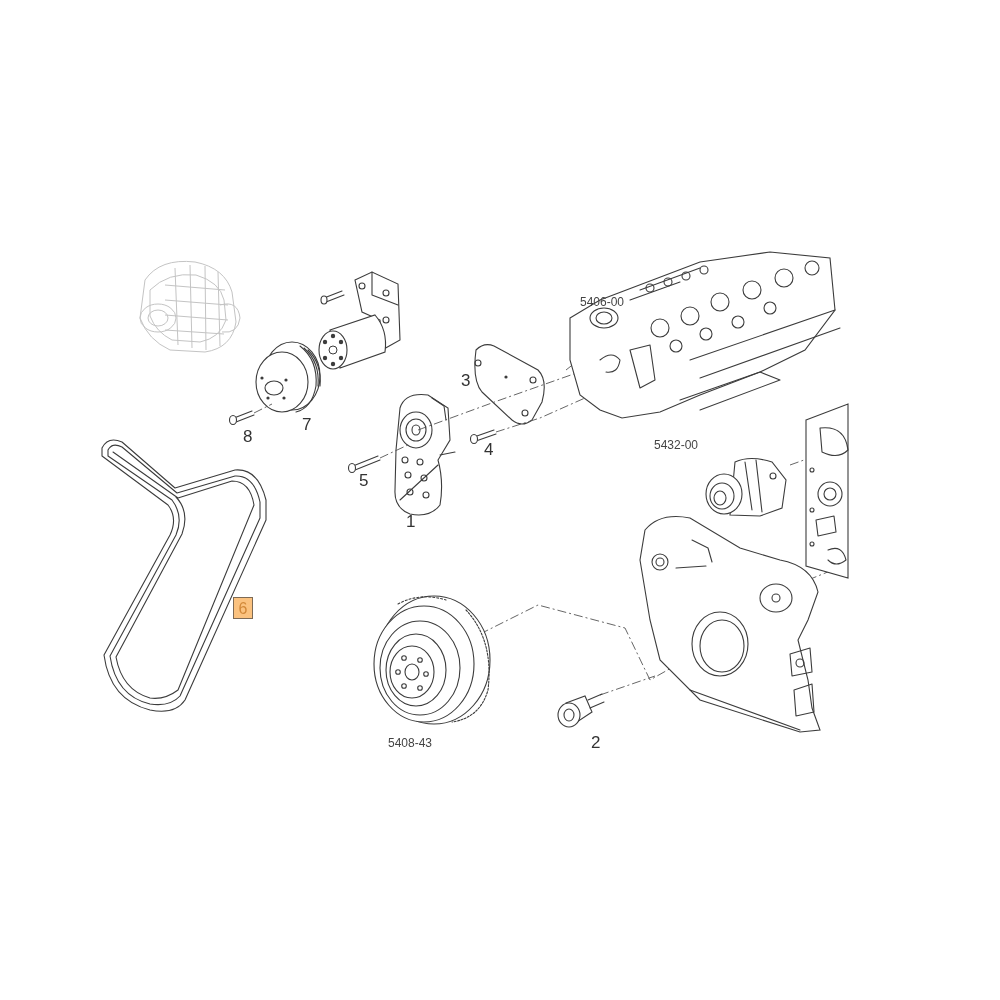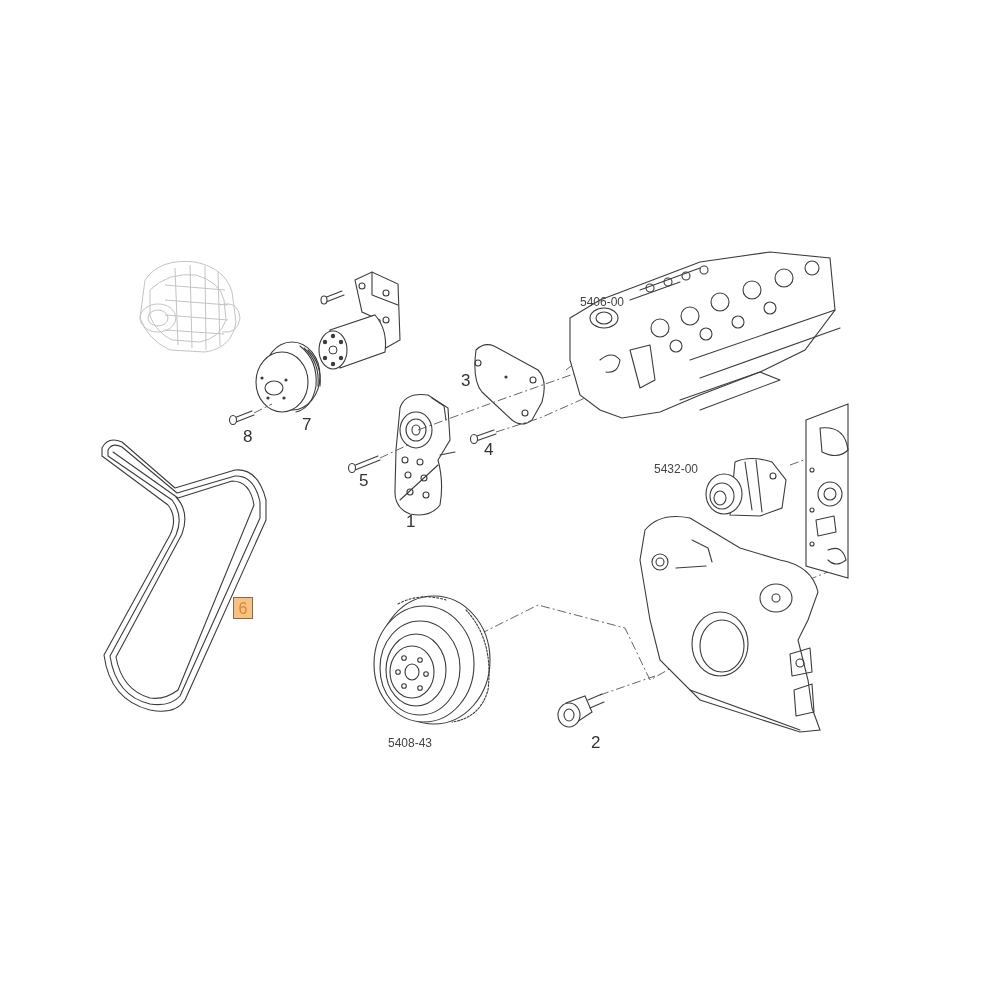--- a/index.html
+++ b/index.html
@@ -220,14 +220,14 @@
 <div class="callout" style="left:461px; top:372px;">3</div>
 <div class="callout" style="left:243px; top:428px;">8</div>
 <div class="callout" style="left:302px; top:416px;">7</div>
 <div class="callout" style="left:484px; top:441px;">4</div>
 <div class="callout" style="left:359px; top:472px;">5</div>
 <div class="callout" style="left:406px; top:513px;">1</div>
 <div class="callout hl" style="left:233px; top:597px;">6</div>
 <div class="callout" style="left:591px; top:734px;">2</div>
 
 <div class="ref" style="left:580px; top:264px;margin-top:32px;">5406-00</div>
-<div class="ref" style="left:654px; top:463px;">5432-00</div>
+<div class="ref" style="left:654px; top:439px;">5432-00</div>
 <div class="ref" style="left:388px; top:737px;">5408-43</div>
 
 </body></html>

